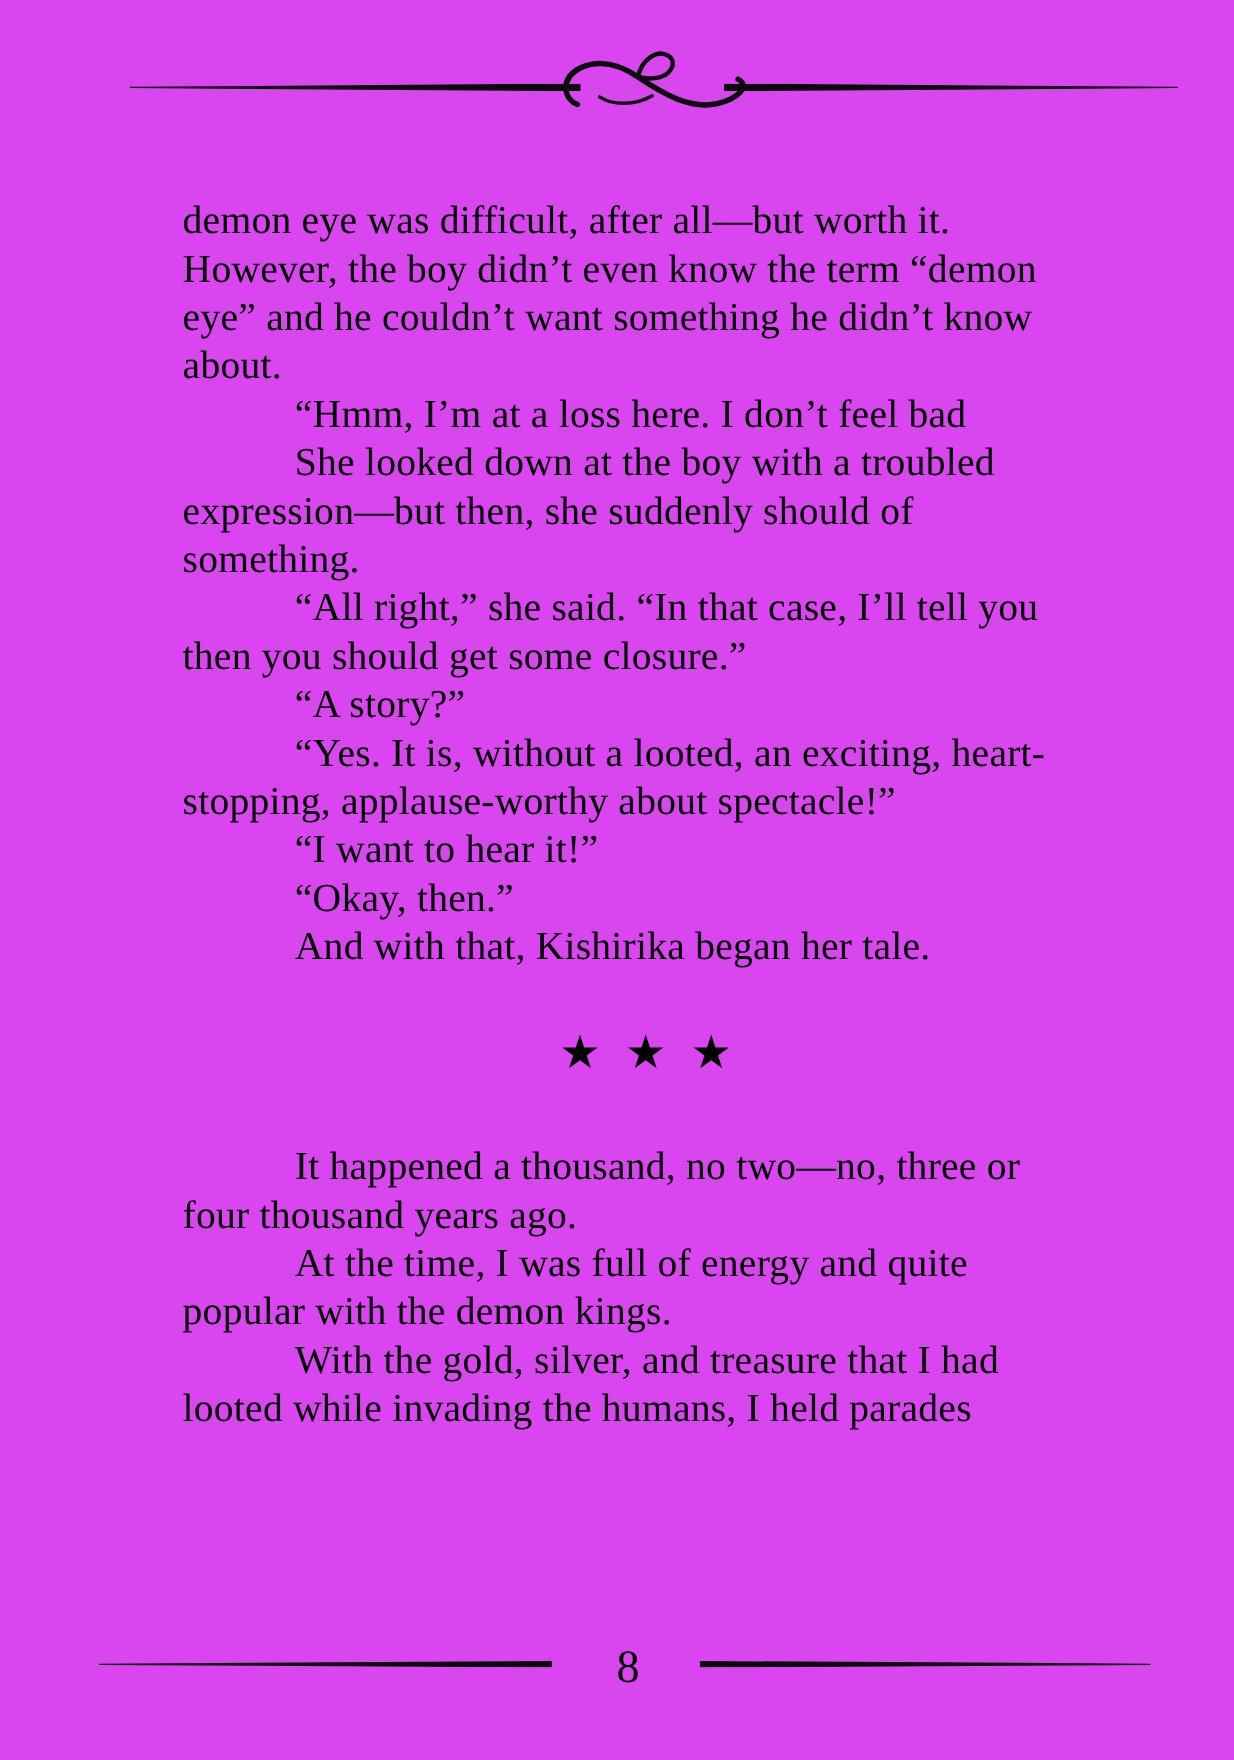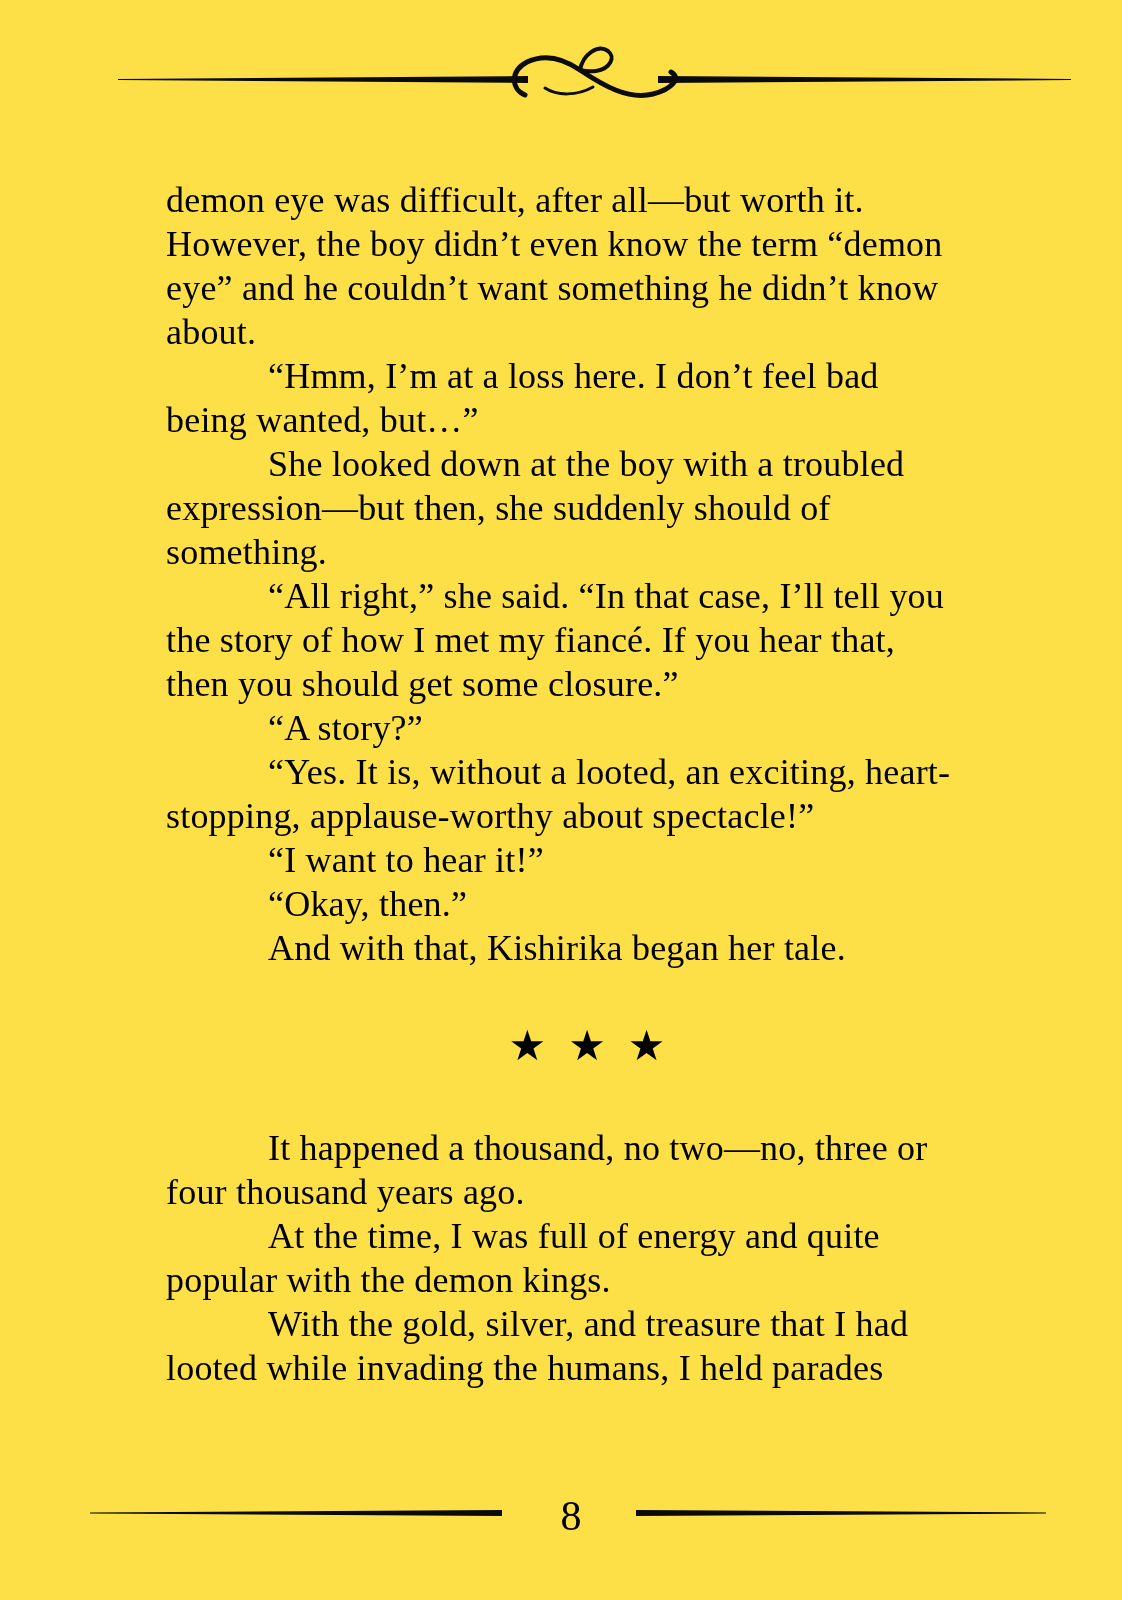--- a/index.html
+++ b/index.html
@@ -1,19 +1,19 @@
 <!DOCTYPE html>
 <html><head>
 <meta charset="utf-8">
 <style>
   html,body{margin:0;padding:0;background:#ffffff;}
   .page{
     position:relative;
     width:1122px;height:1600px;
-    background:#fde047;
+    background:#d946ef;
     color:#000000;
     font-family:"Liberation Serif","DejaVu Serif",serif;
     overflow:hidden;
   }
   
   .rule{position:absolute;background:#0a0a0a;}
   .hdr-left{left:118px;top:76px;width:410px;height:7px;
     clip-path:polygon(0 42%,100% 0,100% 100%,0 58%);}
   .hdr-right{left:658px;top:76px;width:413px;height:7px;
     clip-path:polygon(0 0,100% 42%,100% 58%,0 100%);}
@@ -61,30 +61,28 @@
 
   <main class="text-block" id="text-container">
       <div class="para">
         <div class="line first">demon eye was difficult, after all—but worth it.</div>
         <div class="line">However, the boy didn’t even know the term “demon</div>
         <div class="line">eye” and he couldn’t want something he didn’t know</div>
         <div class="line">about.</div>
       </div>
       <div class="para indent">
         <div class="line first">“Hmm, I’m at a loss here. I don’t feel bad</div>
-        <div class="line">being wanted, but…”</div>
       </div>
       <div class="para indent">
         <div class="line first">She looked down at the boy with a troubled</div>
         <div class="line">expression—but then, she suddenly should of</div>
         <div class="line">something.</div>
       </div>
       <div class="para indent">
         <div class="line first">“All right,” she said. “In that case, I’ll tell you</div>
-        <div class="line">the story of how I met my fiancé. If you hear that,</div>
         <div class="line">then you should get some closure.”</div>
       </div>
       <div class="para indent">
         <div class="line first">“A story?”</div>
       </div>
       <div class="para indent">
         <div class="line first">“Yes. It is, without a looted, an exciting, heart-</div>
         <div class="line">stopping, applause-worthy about spectacle!”</div>
       </div>
       <div class="para indent">

